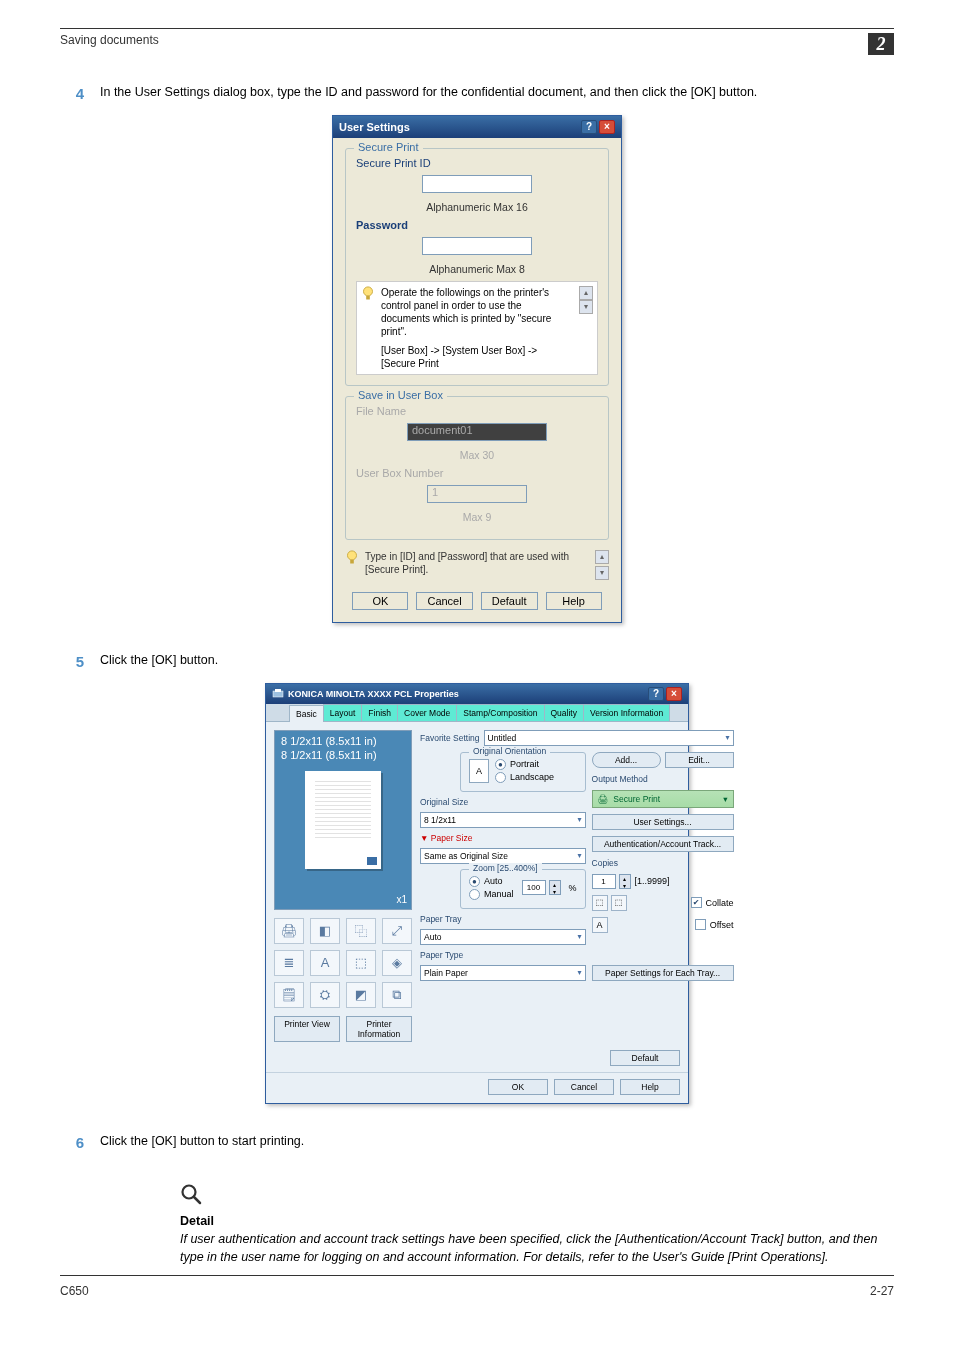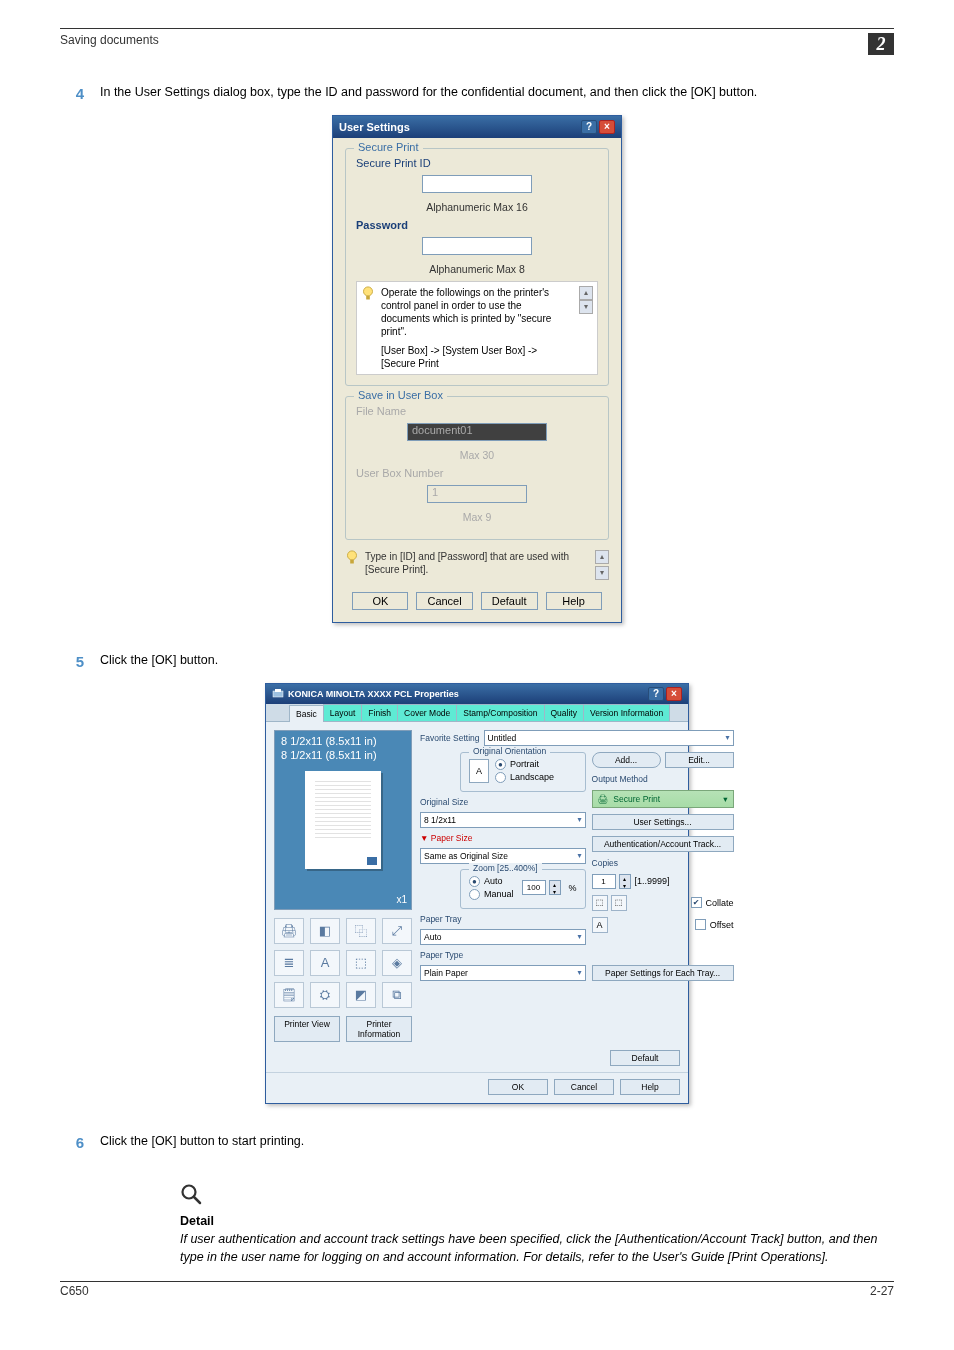--- a/index.html
+++ b/index.html
@@ -187,21 +187,21 @@
   .default-row { display:flex; justify-content:flex-end; padding:0 8px 6px; background:#e9f0f6; }
 
   .detail-block { margin-top: 30px; margin-left: 120px; font-size:12.5px; }
   .detail-block .detail-icon { font-size:20px; margin-bottom:4px; color:#333; }
   .detail-title { font-weight:bold; margin-bottom:2px; }
   .detail-text { font-style:italic; line-height:1.45; max-width:700px; }
 
   .footer {
     position:absolute; bottom:20px; left:60px; right:60px;
     border-top:1px solid #333; display:flex; justify-content:space-between;
-    font-size:12px; padding-top:2px; color:#333;
+    font-size:12px; padding-top:8px; color:#333;
   }
 </style>
 </head>
 <body>
 
 <div class="page">
   <div class="top-rule"></div>
   <div class="header-row">
     <span>Saving documents</span>
     <span class="chapter-badge">2</span>

